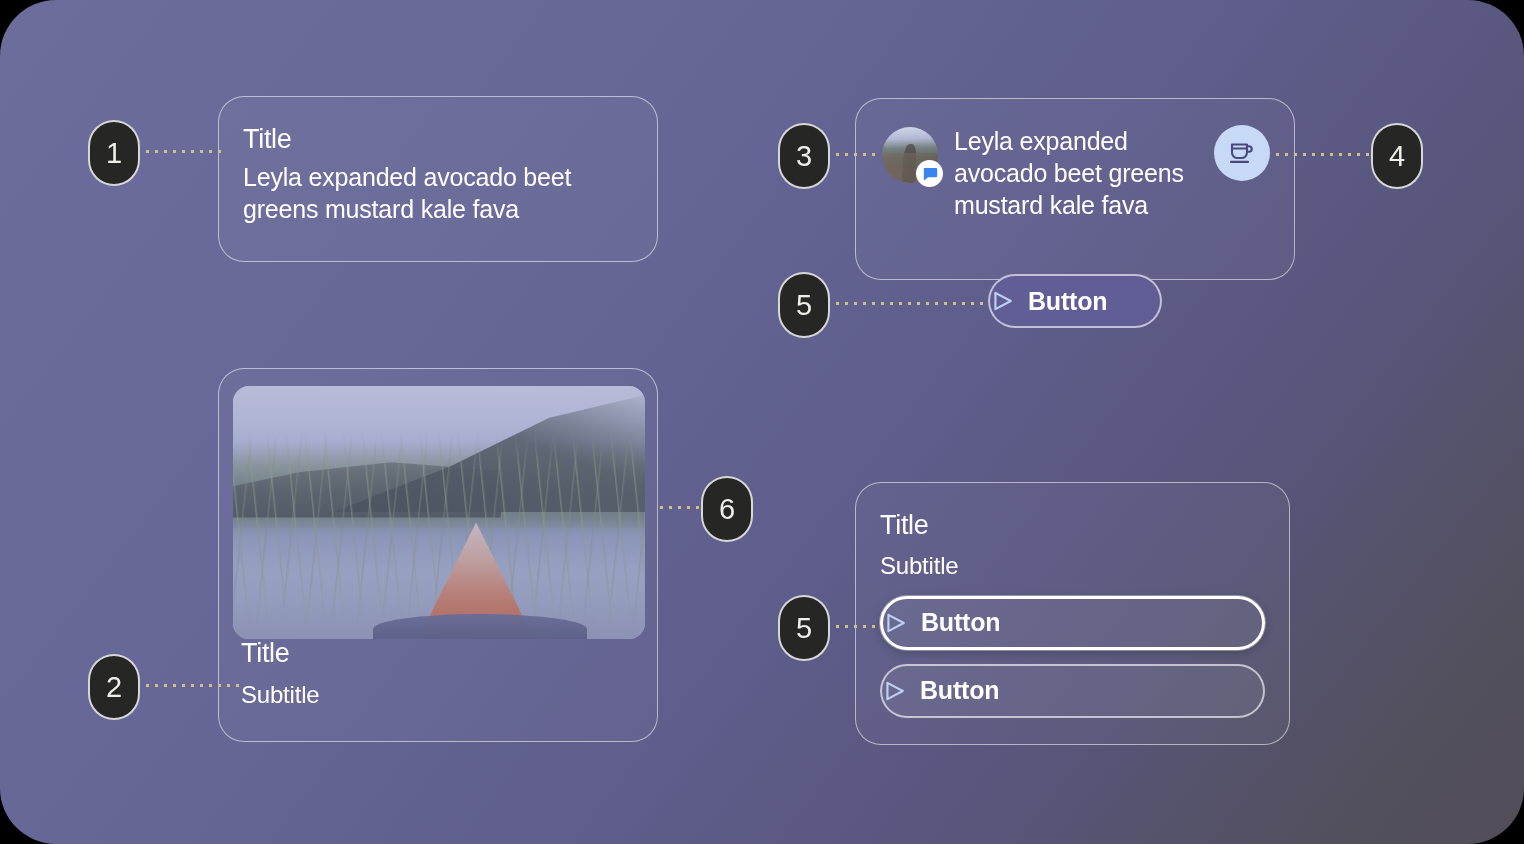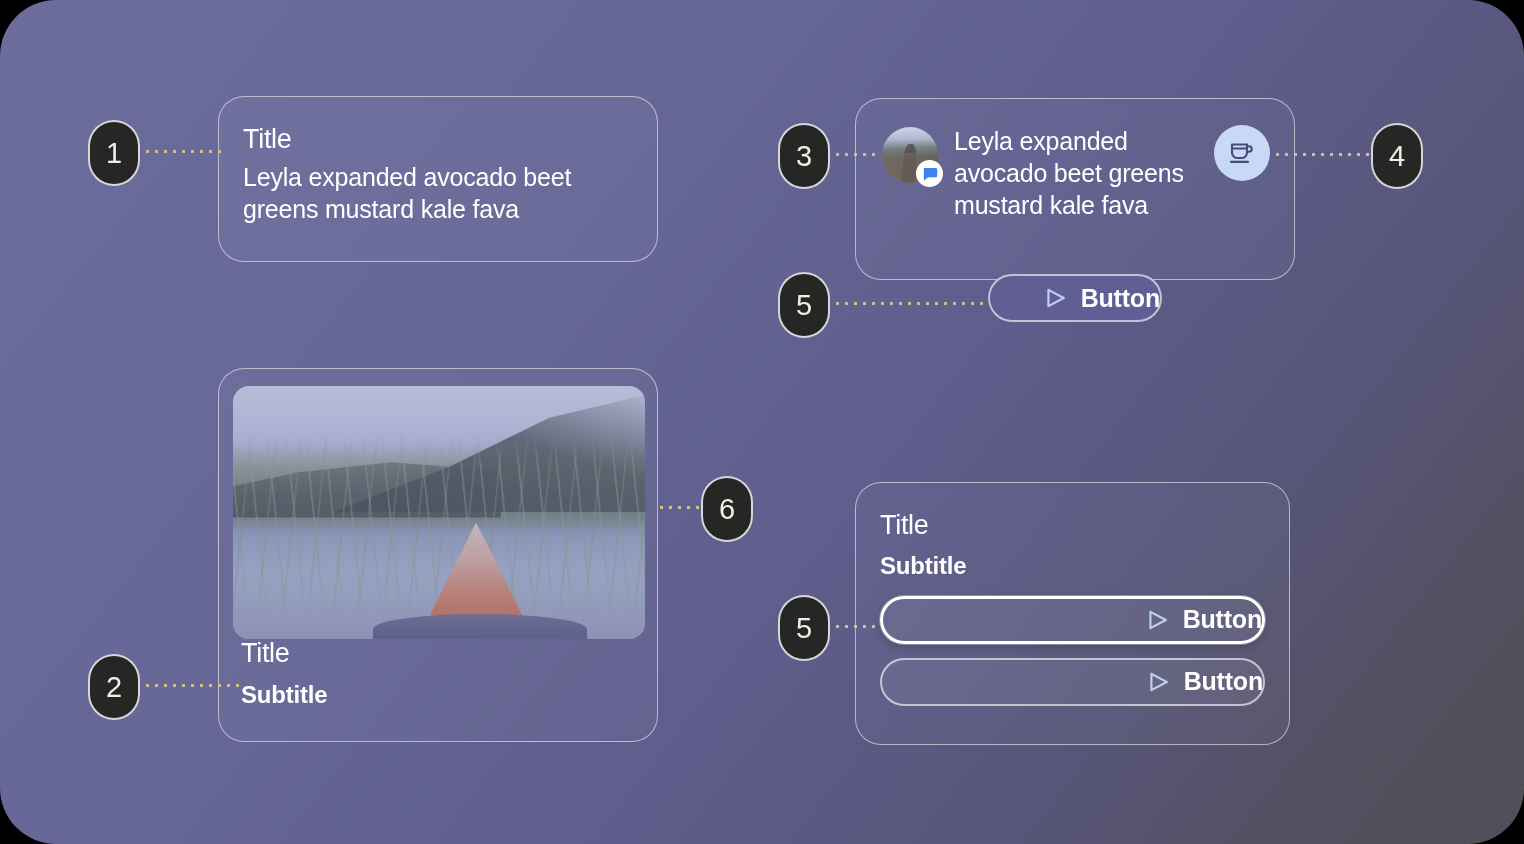--- a/index.html
+++ b/index.html
@@ -43,21 +43,21 @@
   .card-body {
     color: #ffffff;
     font-size: 25px;
     font-weight: 500;
     line-height: 1.28;
     letter-spacing: -0.2px;
   }
   .card-sub {
     color: #ffffff;
     font-size: 24px;
-    font-weight: bold;
+    font-weight: normal;
     letter-spacing: -0.2px;
   }
 
   
   #card-text {
     left: 218px; top: 96px;
     width: 440px; height: 166px;
     padding: 28px 26px 0 24px;
   }
   #card-text .card-body { margin-top: 6px; }
@@ -218,23 +218,23 @@
     padding: 28px 24px 0 24px;
   }
   #card-actions .card-title { font-size: 27px; }
   #card-actions .card-sub { display:block; margin-top: 11px; margin-bottom: 16px; }
 
   
   .btn {
     box-sizing: border-box;
     display: flex;
     align-items: center;
-    justify-content: flex-end;
+    justify-content: flex-start;
     gap: 12px;
-    height: 48px;
+    height: 54px;
     border-radius: 30px;
     border: 2px solid rgba(255,255,255,0.62);
     background: rgba(255,255,255,0.06);
     color: #ffffff;
     font-size: 25px;
     font-weight: bold;
     letter-spacing: -0.2px;
     cursor: pointer;
     user-select: none;
   }

